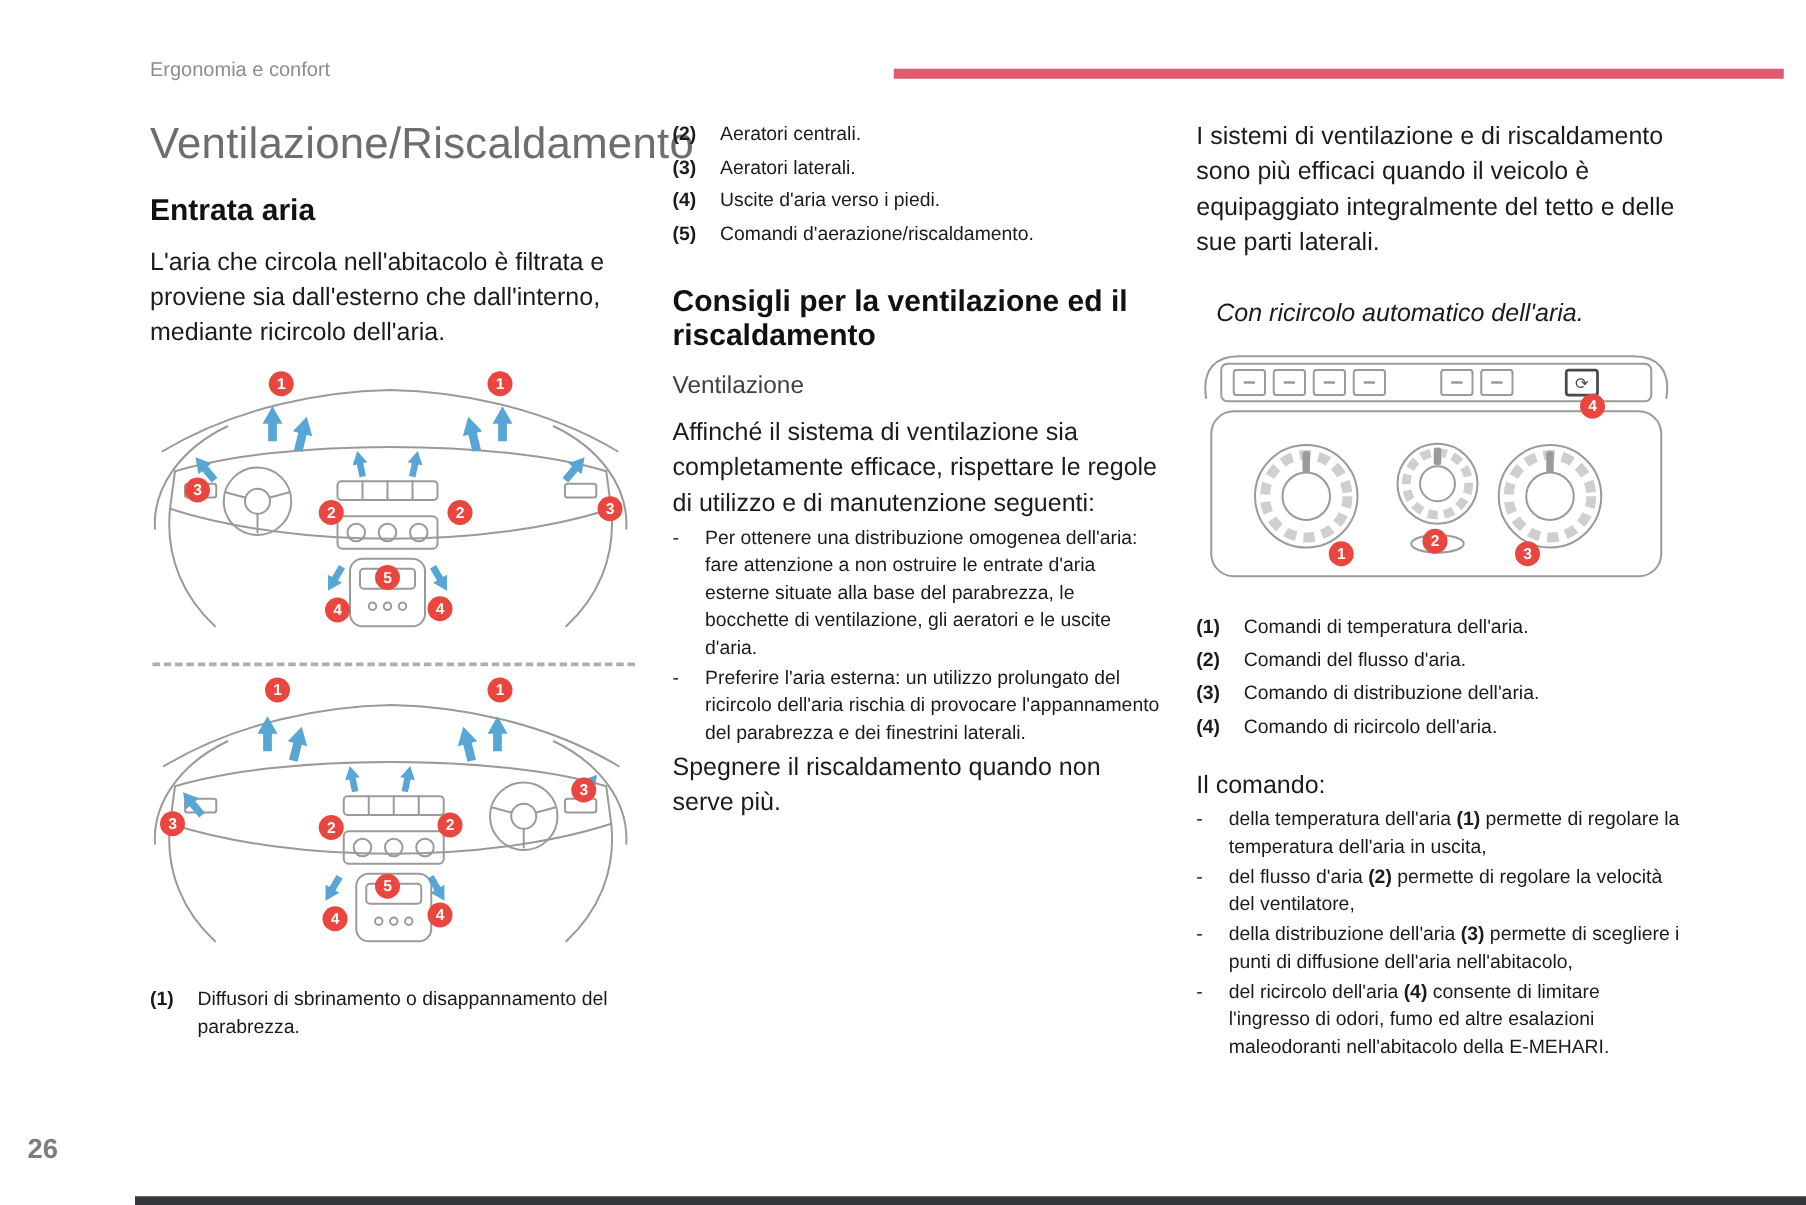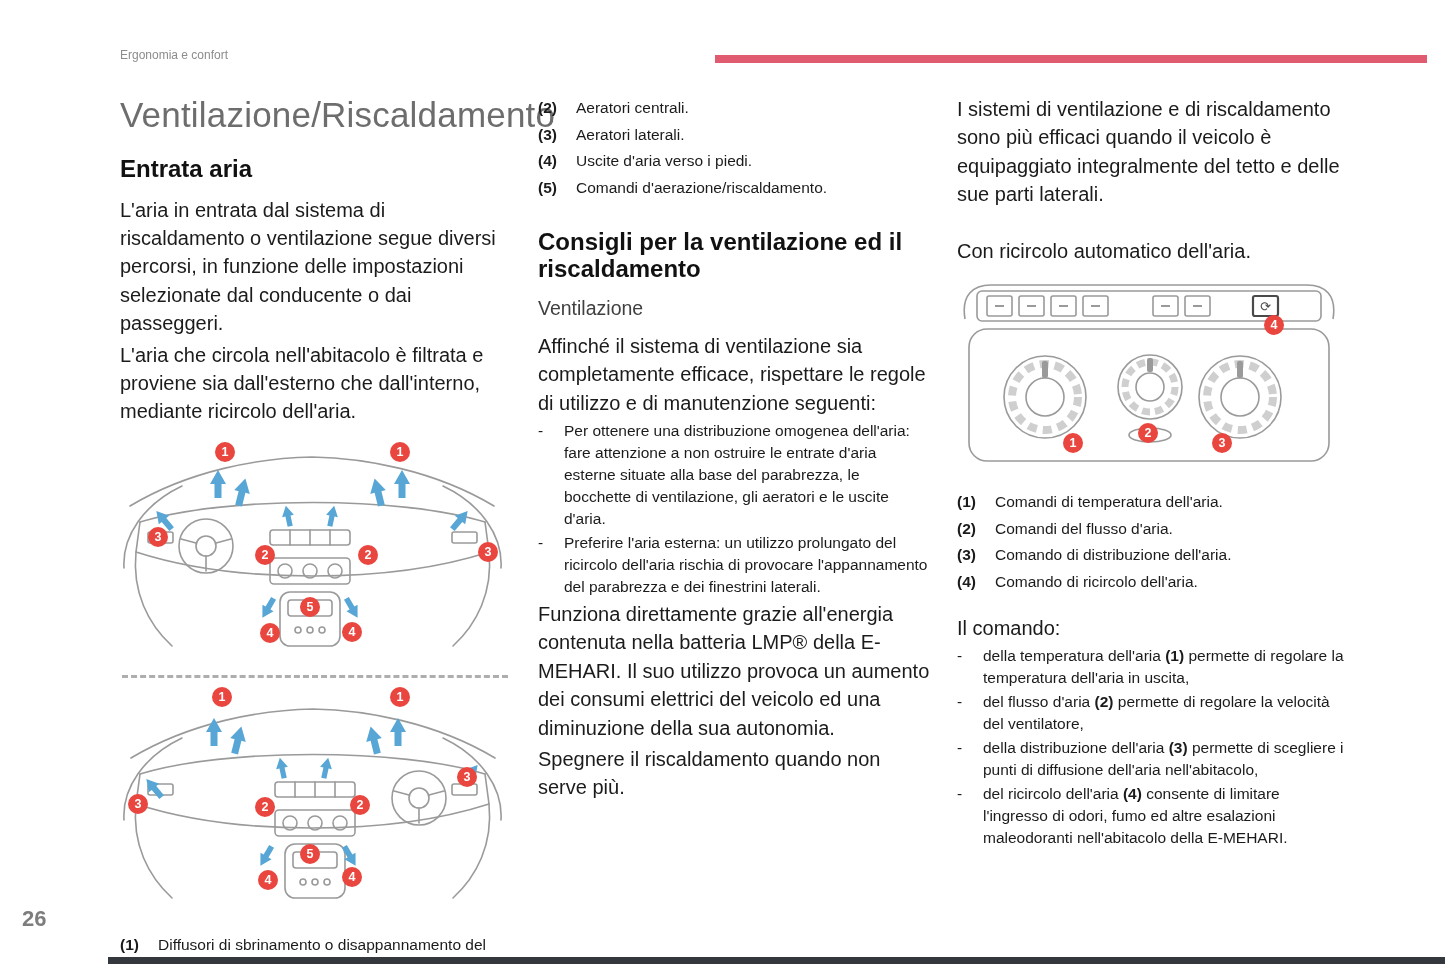--- a/index.html
+++ b/index.html
@@ -1,35 +1,35 @@
 <!DOCTYPE html>
 <html><head>
 <meta charset="utf-8">
 <style>
   html,body { margin:0; padding:0; }
   body {
     width:1445px; height:964px; position:relative; overflow:hidden;
     background:#ffffff; color:#1b1b1b;
     font-family:"Liberation Sans", sans-serif;
   }
-  .running-header { position:absolute; left:120px; top:48px; font-size:12px; color:#8c8c8c; }
+  .running-header { position:absolute; left:120px; top:48px; font-size:16px; color:#8c8c8c; }
   .accent-bar { position:absolute; left:715px; top:55px; width:712px; height:8px; background:#e05a70; }
   .footer-bar { position:absolute; left:108px; right:0; bottom:0; height:7px; background:#34383c; }
   .page-number { position:absolute; left:22px; top:906px; font-size:22px; font-weight:bold; color:#7d7d7d; }
 
   .col { position:absolute; top:95px; }
   .col1 { left:120px; width:390px; }
   .col2 { left:538px; width:392px; }
   .col3 { left:957px; width:388px; }
 
   p { margin:0 0 3px; font-size:20px; line-height:1.42; }
   h1.title { font-size:35px; font-weight:400; color:#6d6d6d; margin:0 0 20px; letter-spacing:.2px; }
   h2 { font-size:24px; font-weight:bold; margin:12px 0 13px; line-height:1.15; color:#111; }
   h3 { font-size:19.5px; font-weight:normal; margin:24px 0 12px; color:#404040; }
-  .subtitle { margin:0 0 10px; }
+  .subtitle { margin:0 16px 10px;font-style:italic; }
 
   .legend { margin:0 0 26px; }
   .legend-row { display:flex; font-size:15.5px; line-height:1.72; }
   .legend-row .ln { width:38px; font-weight:bold; flex:none; }
   .legend-row .lt { flex:1; }
   .caption { margin-top:10px; line-height:1.45; }
 
   .bullet { display:flex; font-size:15.5px; line-height:1.42; margin:0 0 2px; }
   .bullet .dash { width:26px; flex:none; }
   .bullet .bt { flex:1; }
@@ -48,21 +48,20 @@
 </style>
 </head>
 <body>
 
 <div class="running-header">Ergonomia e confort</div>
 <div class="accent-bar"></div>
 
 <div class="col col1">
   <h1 class="title">Ventilazione/Riscaldamento</h1>
   <h2>Entrata aria</h2>
-  <p>L'aria in entrata dal sistema di riscaldamento o ventilazione segue diversi percorsi, in funzione delle impostazioni selezionate dal conducente o dai passeggeri.</p>
   <p>L'aria che circola nell'abitacolo è filtrata e proviene sia dall'esterno che dall'interno, mediante ricircolo dell'aria.</p>
 
   <div class="diagram d1">
     <svg width="385" height="230" viewBox="0 0 385 230">
       <defs>
         <path id="arrow-shape" d="M0,-14 L8,0 L3.5,0 L3.5,14 L-3.5,14 L-3.5,0 L-8,0 Z"></path>
       </defs>
       <g id="dash-sketch" stroke="#9a9a9a" fill="none" stroke-width="1.6" stroke-linecap="round">
         <path d="M10,66 C70,30 140,18 192,17 C244,18 314,30 374,66"></path>
         <path d="M4,128 C2,96 24,64 62,46"></path>
@@ -173,21 +172,20 @@
 
   <div class="bullet">
     <span class="dash">-</span>
     <span class="bt">Per ottenere una distribuzione omogenea dell'aria: fare attenzione a non ostruire le entrate d'aria esterne situate alla base del parabrezza, le bocchette di ventilazione, gli aeratori e le uscite d'aria.</span>
   </div>
   <div class="bullet">
     <span class="dash">-</span>
     <span class="bt">Preferire l'aria esterna: un utilizzo prolungato del ricircolo dell'aria rischia di provocare l'appannamento del parabrezza e dei finestrini laterali.</span>
   </div>
 
-  <p>Funziona direttamente grazie all'energia contenuta nella batteria LMP® della E-MEHARI. Il suo utilizzo provoca un aumento dei consumi elettrici del veicolo ed una diminuzione della sua autonomia.</p>
   <p>Spegnere il riscaldamento quando non serve più.</p>
 </div>
 
 <div class="col col3">
   <p style="margin-bottom:28px;">I sistemi di ventilazione e di riscaldamento sono più efficaci quando il veicolo è equipaggiato integralmente del tetto e delle sue parti laterali.</p>
   <p class="subtitle">Con ricircolo automatico dell'aria.</p>
 
   <div class="diagram d3">
     <svg width="385" height="200" viewBox="0 0 385 200">
       <g stroke="#9a9a9a" fill="none" stroke-width="1.6">

